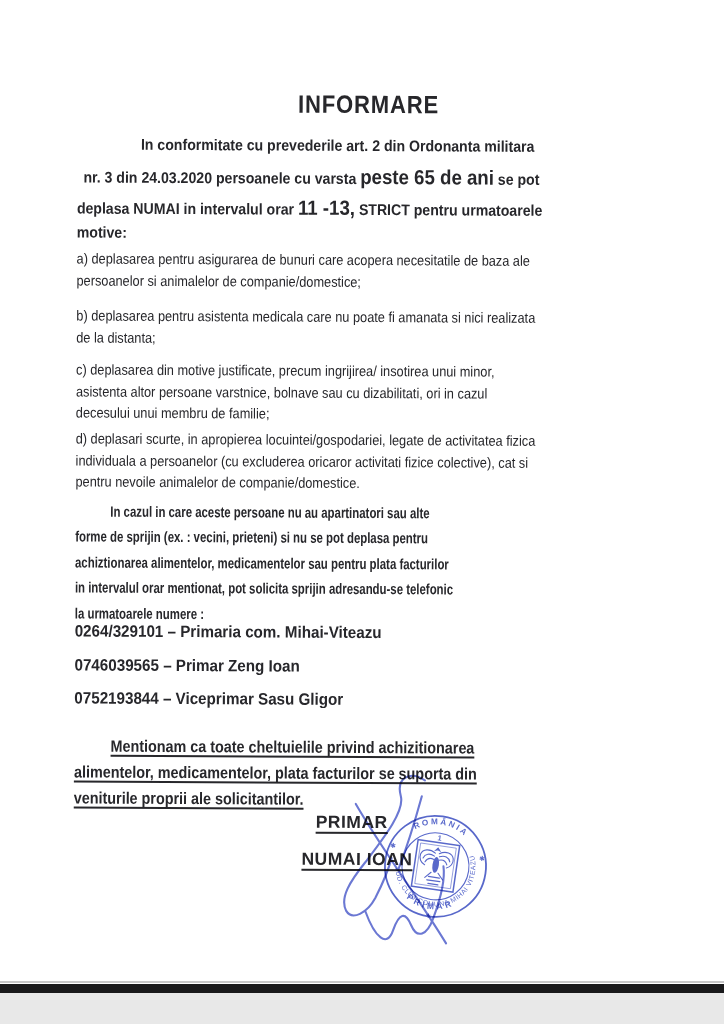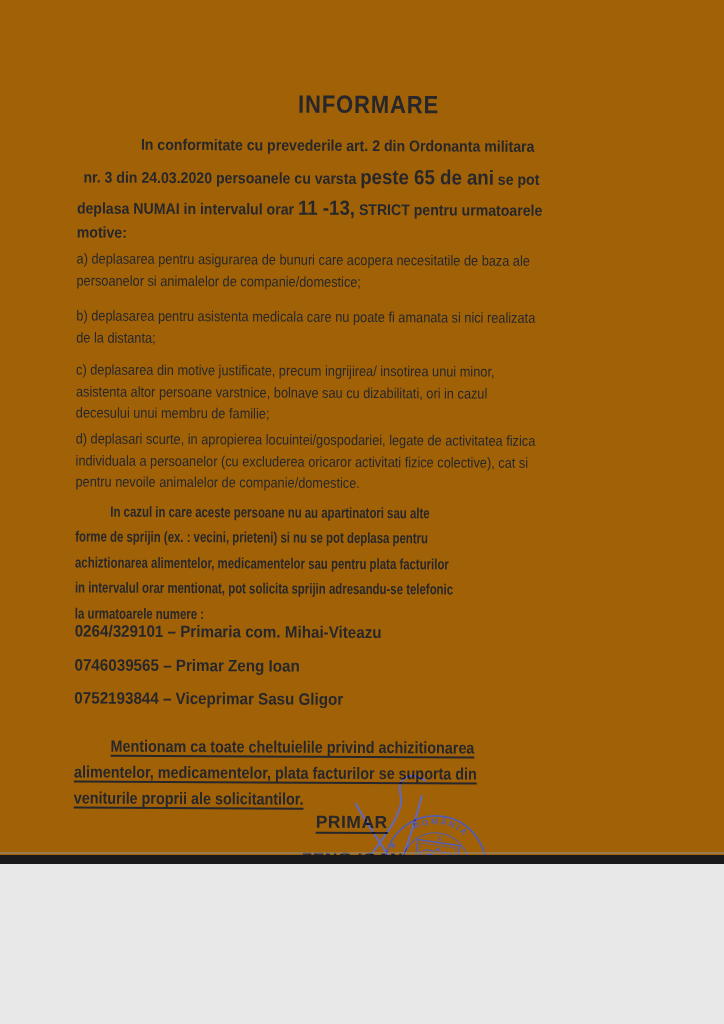--- a/index.html
+++ b/index.html
@@ -1,18 +1,18 @@
 <!DOCTYPE html>
 <html><head>
 <meta charset="utf-8">
 <style>
   html,body{margin:0;padding:0;background:#e8e8e8;}
   .page{
-    position:relative; width:724px; height:864px; margin:0 auto;
-    background:#a16207; overflow:hidden;
+    position:relative; width:724px; height:993px; margin:0 auto;
+    background:#ffffff; overflow:hidden;
     font-family:"Liberation Sans", sans-serif;
     color:#27272b;
   }
   .content{
     position:absolute; left:78px; top:0; width:582px; height:1024px;
     transform:rotate(0.3deg); transform-origin:50% 0;
   }
   .sx91{transform:scaleX(.91);transform-origin:0 0;}
   .sx88{transform:scaleX(.88);transform-origin:0 0;}
   .sx87{transform:scaleX(.87);transform-origin:0 0;}
@@ -109,21 +109,21 @@
       <div class="pline sx92">0752193844 – Viceprimar Sasu Gligor</div>
     </div>
 
     <div class="mention">
       <div class="mline ind sx87">Mentionam ca toate cheltuielile privind achizitionarea</div>
       <div class="mline sx87">alimentelor, medicamentelor, plata facturilor se suporta din</div>
       <div class="mline sx87">veniturile proprii ale solicitantilor.</div>
     </div>
 
     <div class="sig-role">PRIMAR</div>
-    <div class="sig-name">ZENG IOAN</div>
+    <div class="sig-name">NUMAI IOAN</div>
 
     <svg class="stamp" viewBox="0 0 154 154">
       <g transform="rotate(8 77 77)" fill="none" stroke="#4a5bc6">
         <circle cx="77" cy="77" r="50.5" stroke-width="1.8"></circle>
         <circle cx="77" cy="77" r="33.5" stroke-width="1.1"></circle>
         <rect x="56" y="53" width="42" height="47" stroke-width="1.5"></rect>
         <rect x="59" y="56" width="36" height="41" stroke-width="0.6"></rect>
 
         <path id="arc-top" d="M 40.5 56 A 42 42 0 0 1 113.5 56" stroke="none"></path>
         <path id="arc-ring" d="M 39.4 63.4 A 40 40 0 1 0 99.8 44.2" stroke="none"></path>

